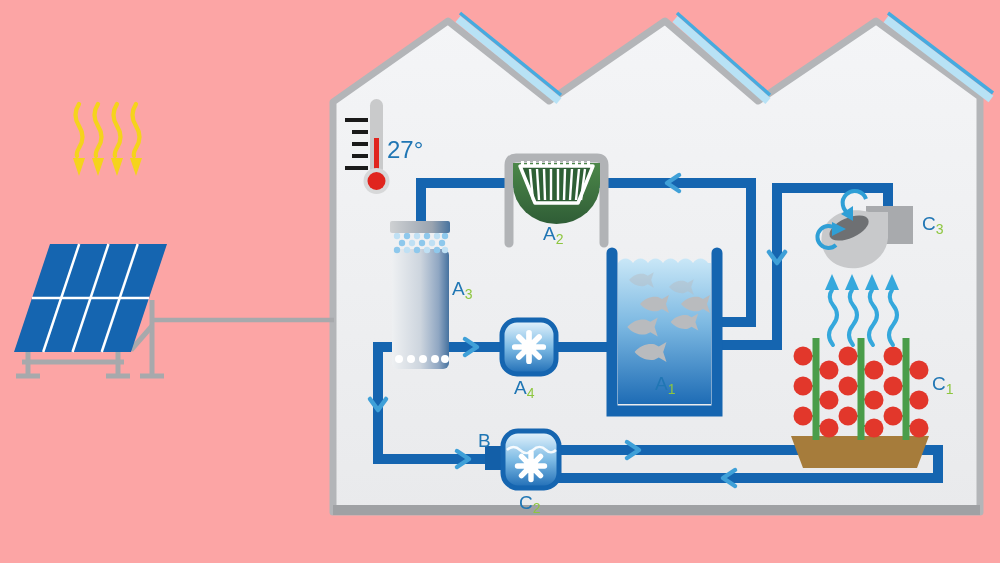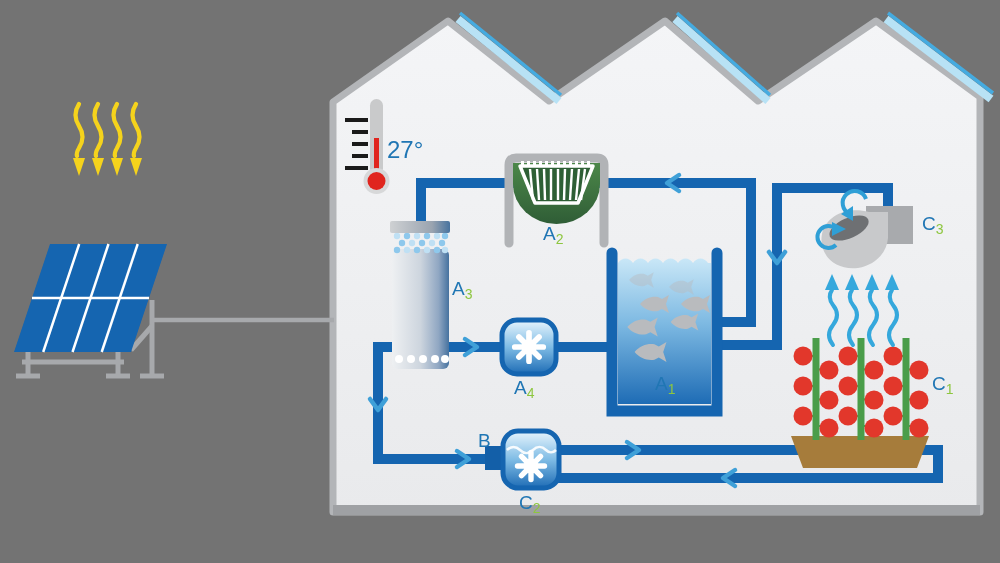--- a/index.html
+++ b/index.html
@@ -1,16 +1,16 @@
 <!DOCTYPE html>
 <html><head>
 <meta charset="utf-8">
 <style>
   html,body{margin:0;padding:0;background:#ffffff;}
-  .stage{position:relative;width:1000px;height:563px;background:#737373;overflow:hidden;
+  .stage{position:relative;width:1000px;height:563px;background:#fca5a5;overflow:hidden;
          font-family:"Liberation Sans",sans-serif;}
   svg{display:block;}
   .lbl{font-family:"Liberation Sans",sans-serif;font-size:19px;fill:#2076b4;}
   .lbl .sub{font-size:14px;fill:#8dc63f;}
   .temp{font-family:"Liberation Sans",sans-serif;font-size:24px;fill:#2076b4;}
 </style>
 </head>
 <body>
 
 <div class="stage">

